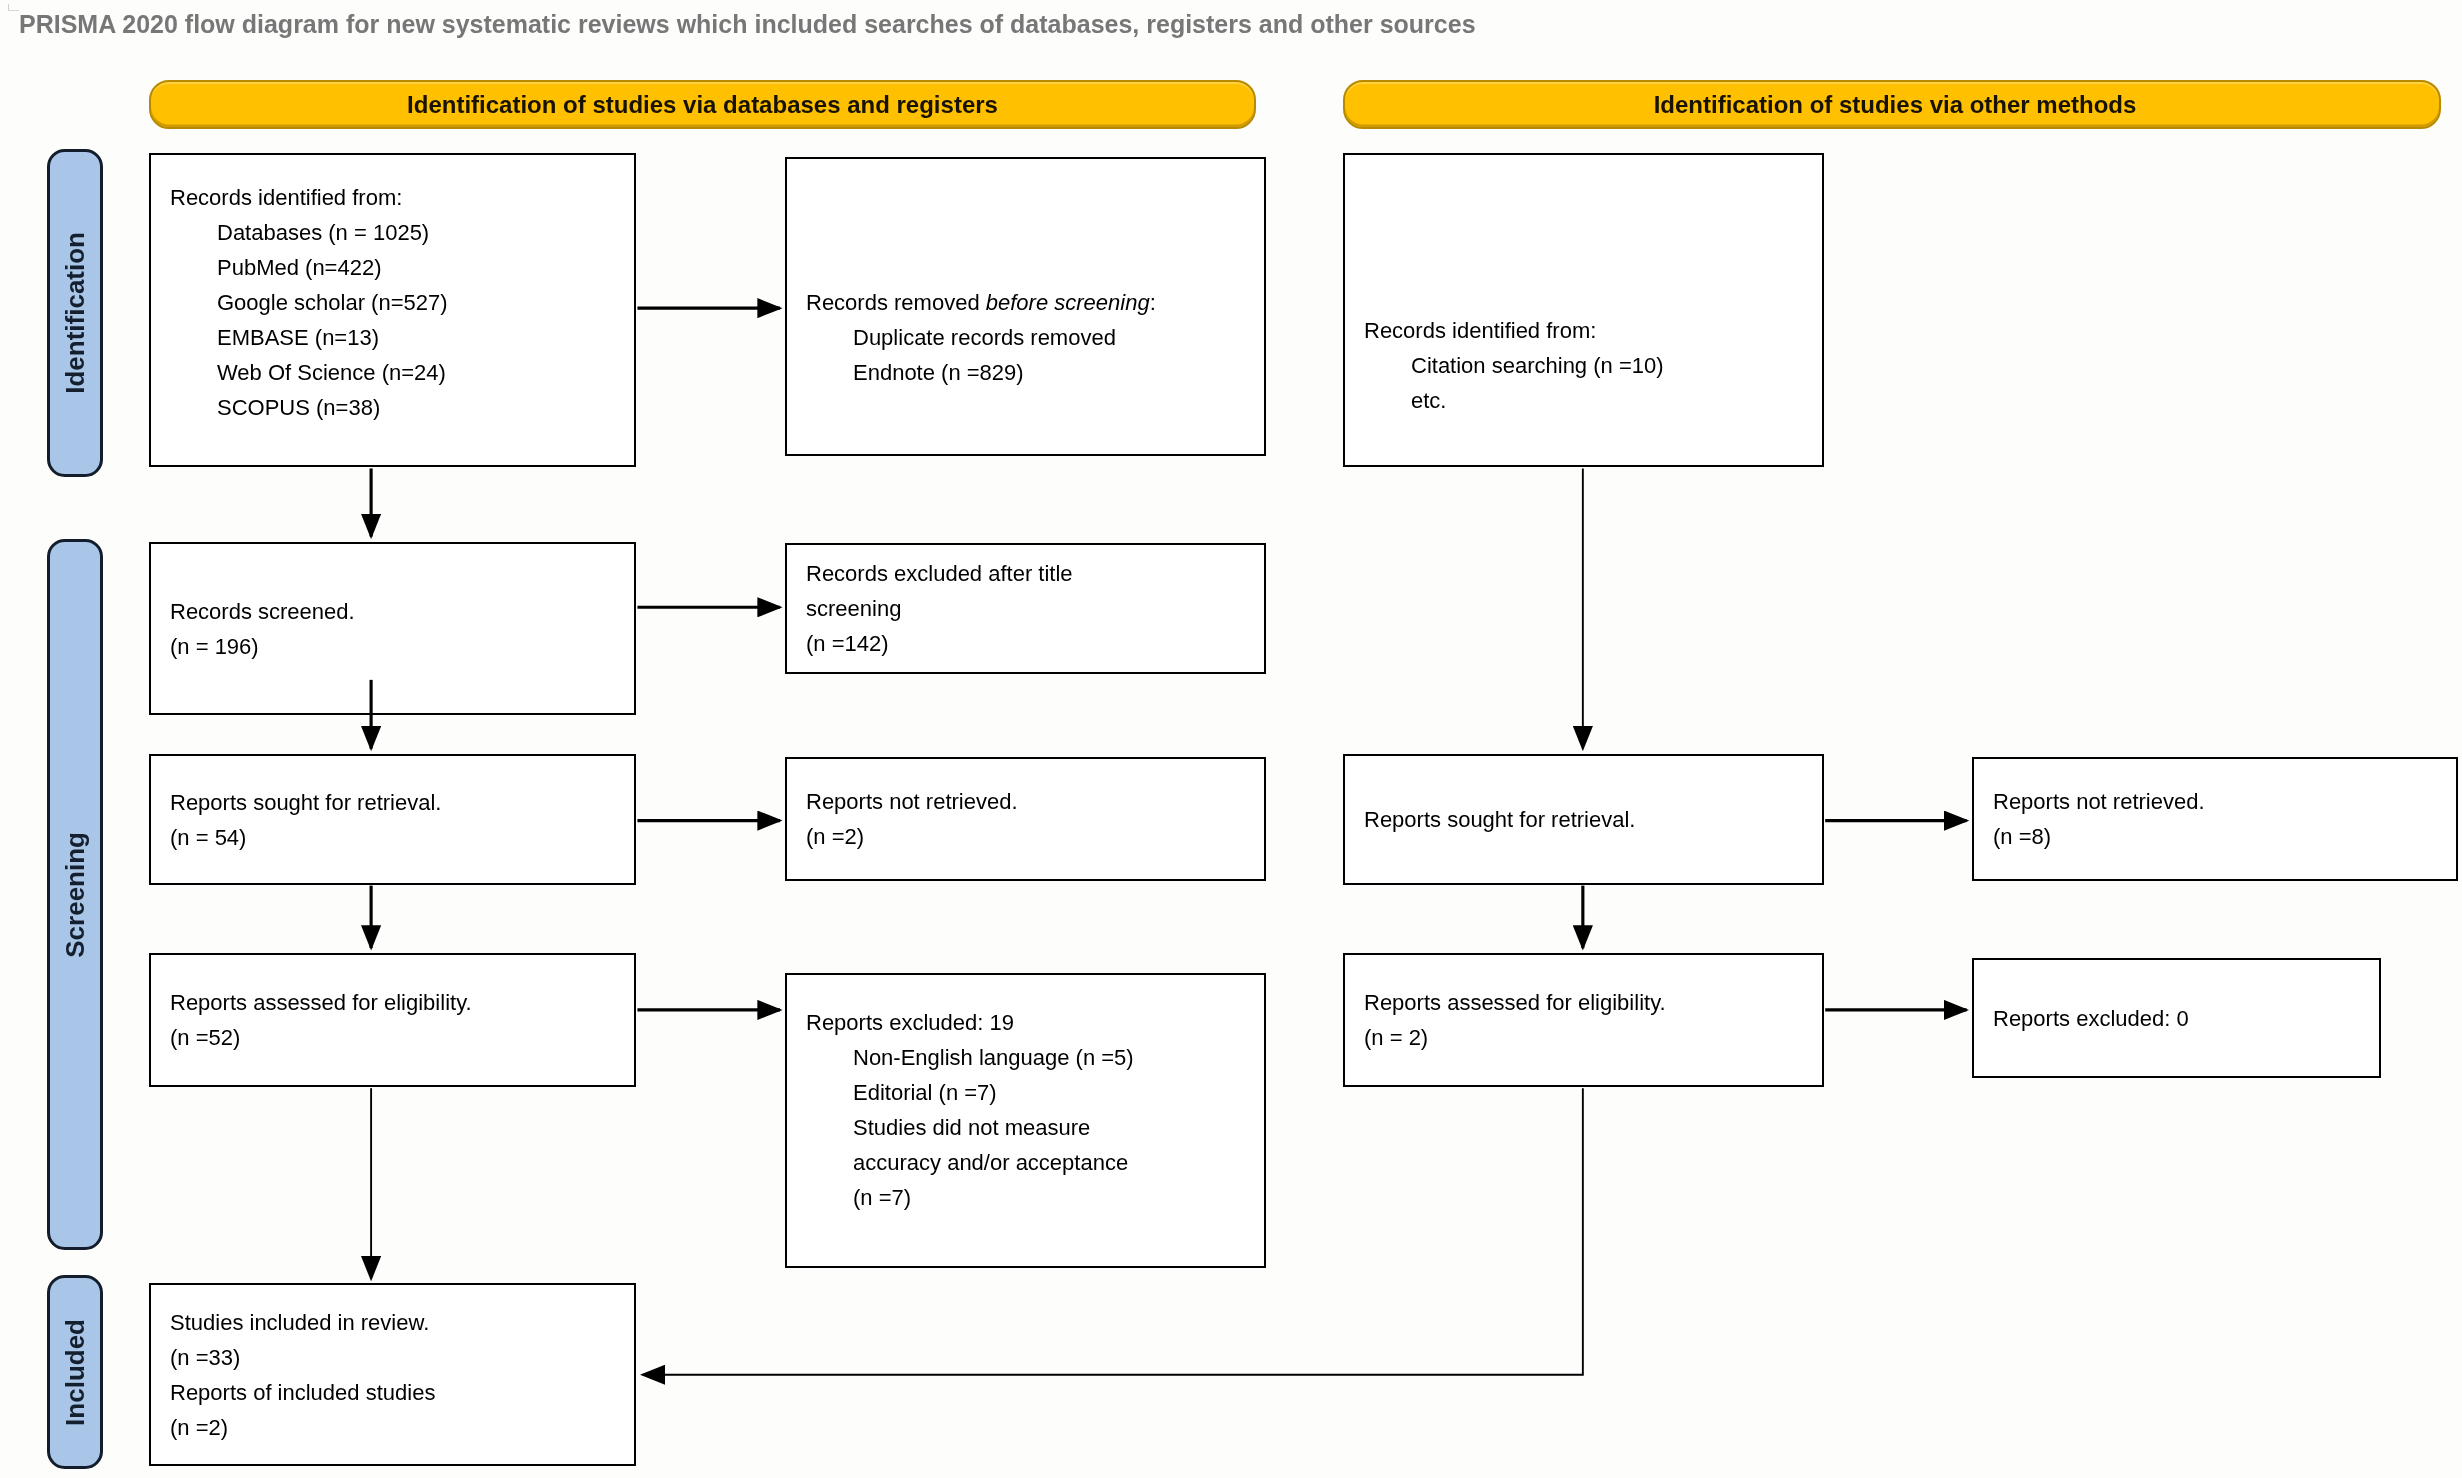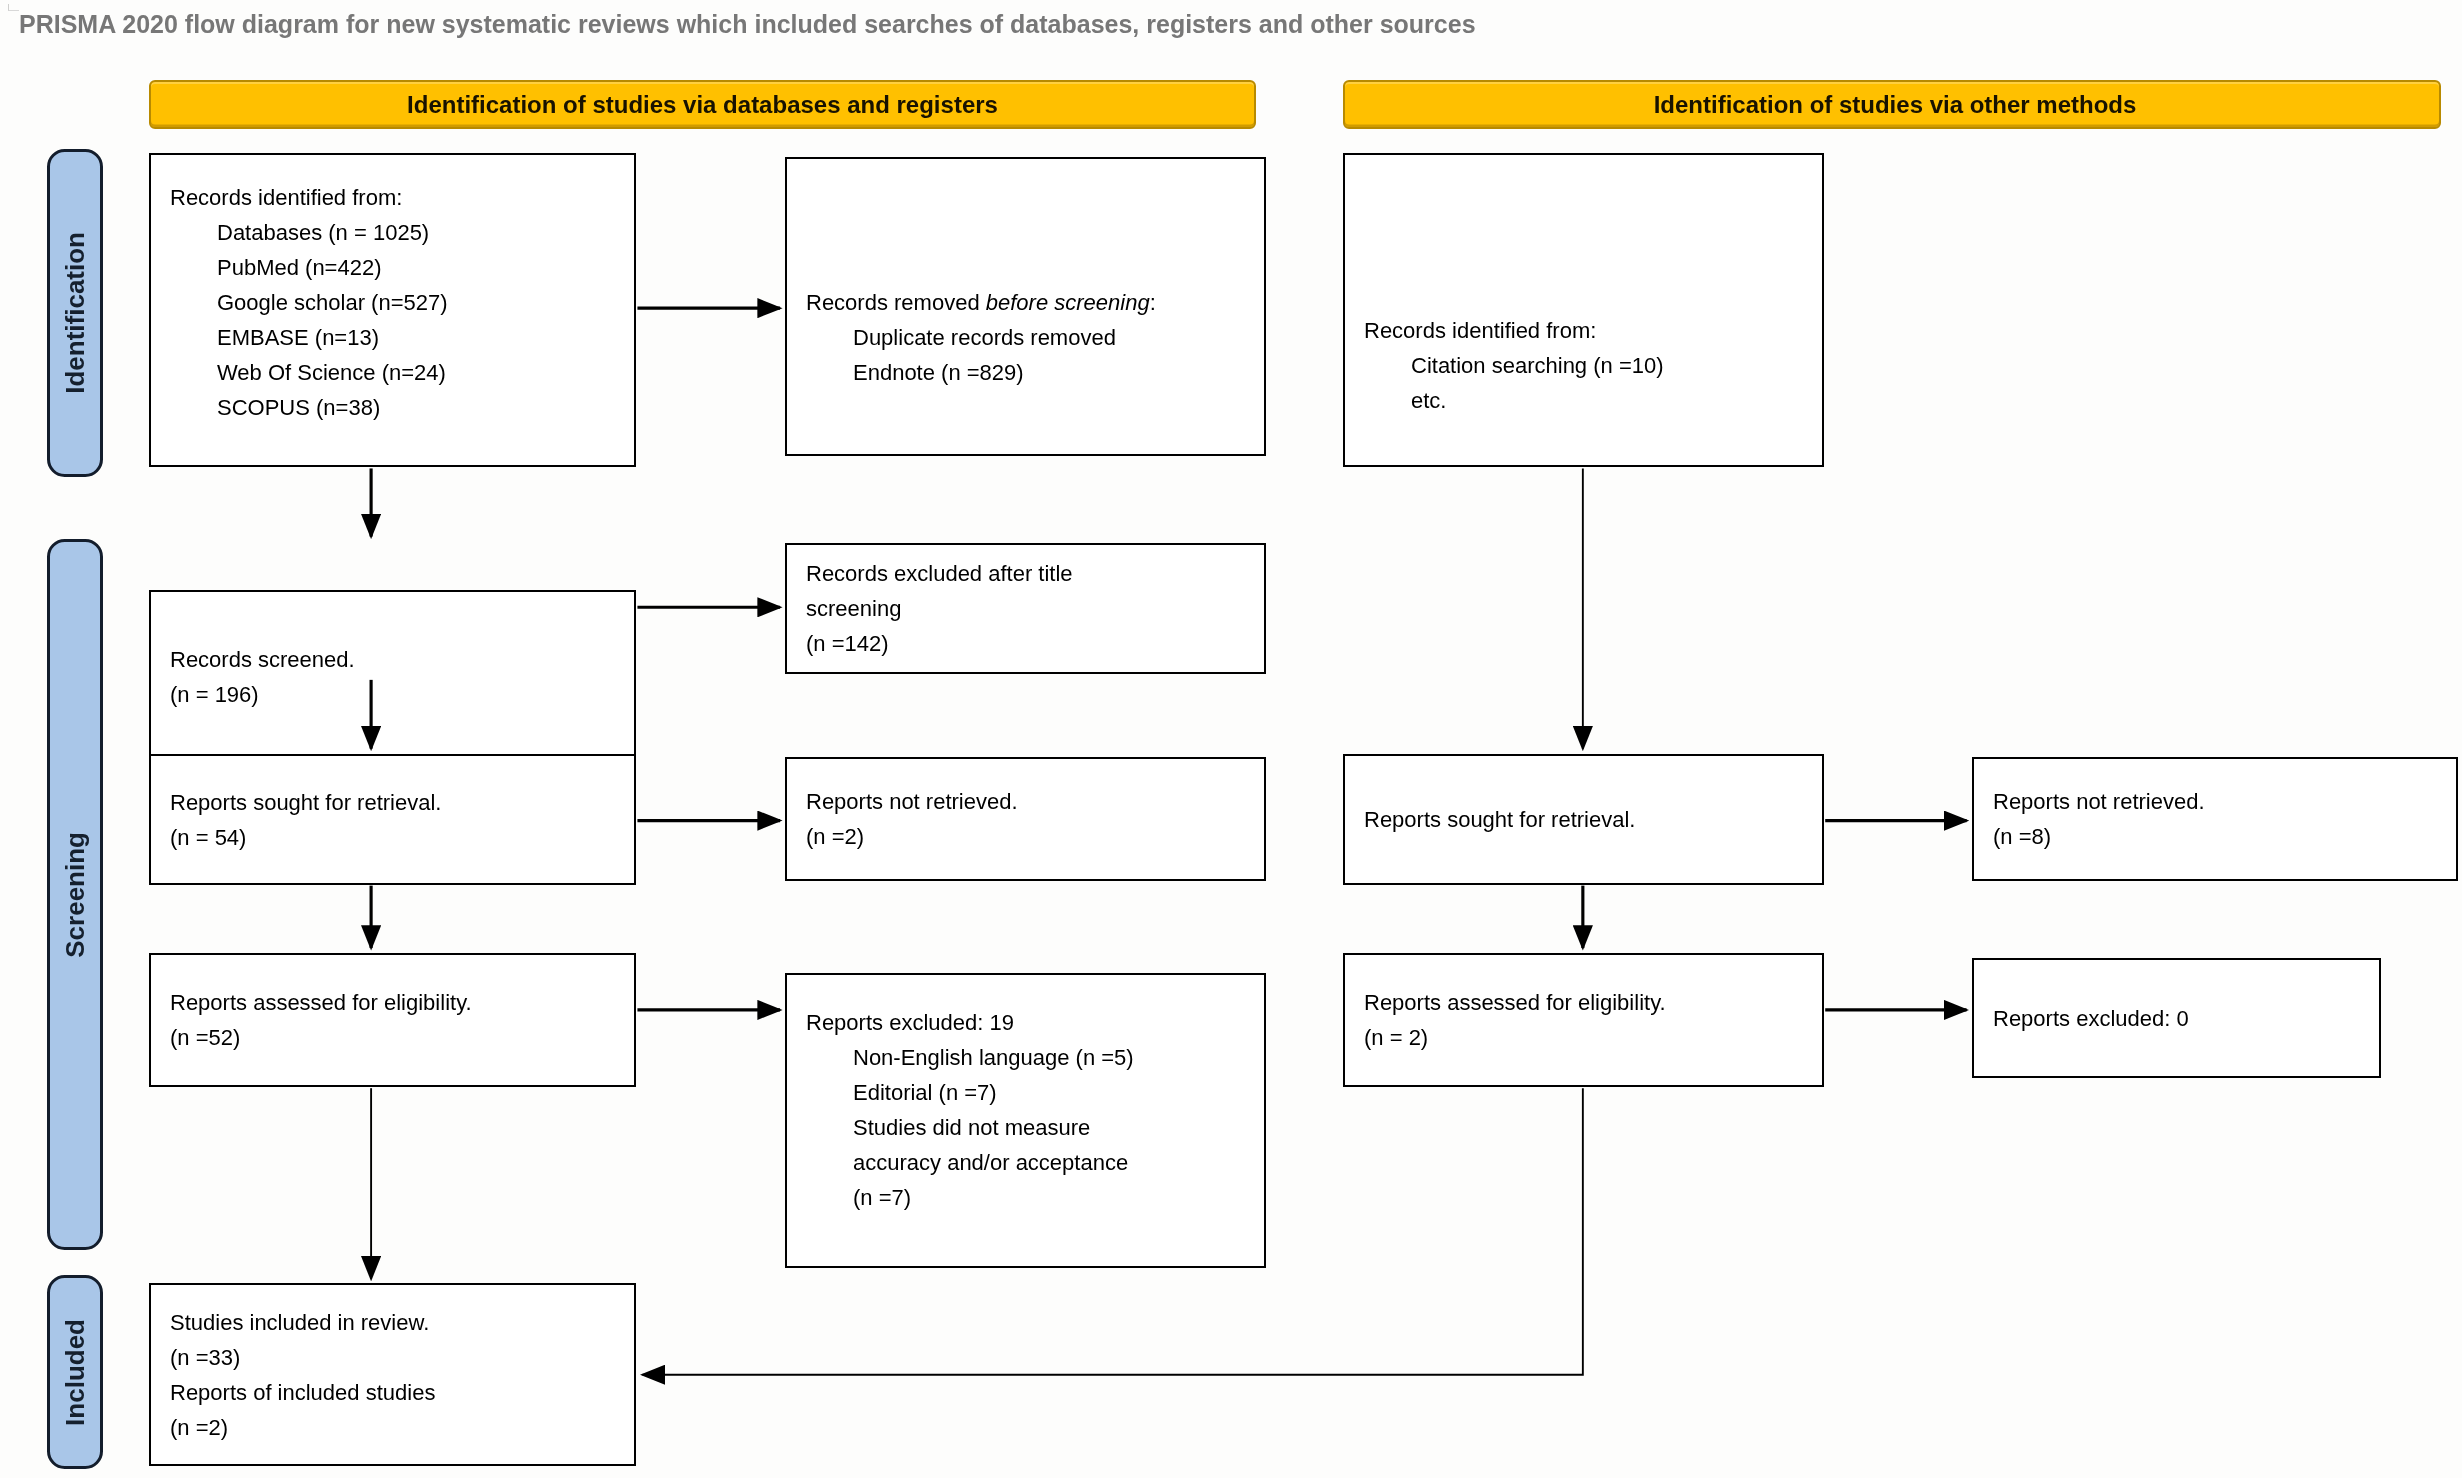--- a/index.html
+++ b/index.html
@@ -6,21 +6,21 @@
   body{font-family:"Liberation Sans", sans-serif;}
   #canvas{position:relative;width:2462px;height:1479px;background:#fdfdfc;overflow:hidden;}
 
   .page-title{position:absolute;left:19px;top:10px;width:1641px;
     font-size:25px;font-weight:bold;color:#777777;letter-spacing:0px;}
 
   .stray-mark{position:absolute;left:7.6px;top:3.8px;width:10px;height:6.3px;
     border-left:1.3px solid #aaa;border-bottom:1.3px solid #bbb;opacity:.55;}
 
   .stage-header{position:absolute;background:#FFC000;border:2.5px solid #B88A00;
-    border-radius:6px;display:flex;align-items:center;justify-content:center;
+    border-radius:20px;display:flex;align-items:center;justify-content:center;
     font-weight:bold;font-size:24px;color:#181200;box-sizing:border-box;
     box-shadow:inset 0 1.9px 0 rgba(255,255,255,.25), inset 0 -2.5px 0 rgba(120,85,0,.35);}
 
   .side-label{position:absolute;background:#A9C6E8;border:3.8px solid #131d2c;
     border-radius:17.7px;display:flex;align-items:center;justify-content:center;
     box-sizing:border-box;}
   .side-label span{writing-mode:vertical-rl;transform:rotate(180deg);
     font-weight:bold;font-size:26px;color:#15202e;}
 
   .box{position:absolute;background:#ffffff;border:2.5px solid #000000;
@@ -90,21 +90,21 @@
   <div class="box pt250" style="left:1343px;top:153px;width:481px;height:314px;">
     <div class="inner">
       <div>Records identified from:</div>
       <div>
           <div class="indent">Citation searching (n =10)</div>
           <div class="indent">etc.</div>
         </div>
     </div>
   </div>
 
-  <div class="box" style="left:149px;top:542px;width:487px;height:173px;margin-top:48px;">
+  <div class="box" style="left:149px;top:542px;width:487px;height:173px;">
     <div class="inner vcenter">
         <div class="">Records screened.</div>
         <div class="">(n = 196)</div>
       </div>
   </div>
 
   <div class="box" style="left:785px;top:543px;width:481px;height:131px;">
     <div class="inner vcenter">
         <div class="">Records excluded after title</div>
         <div class="">screening</div>

